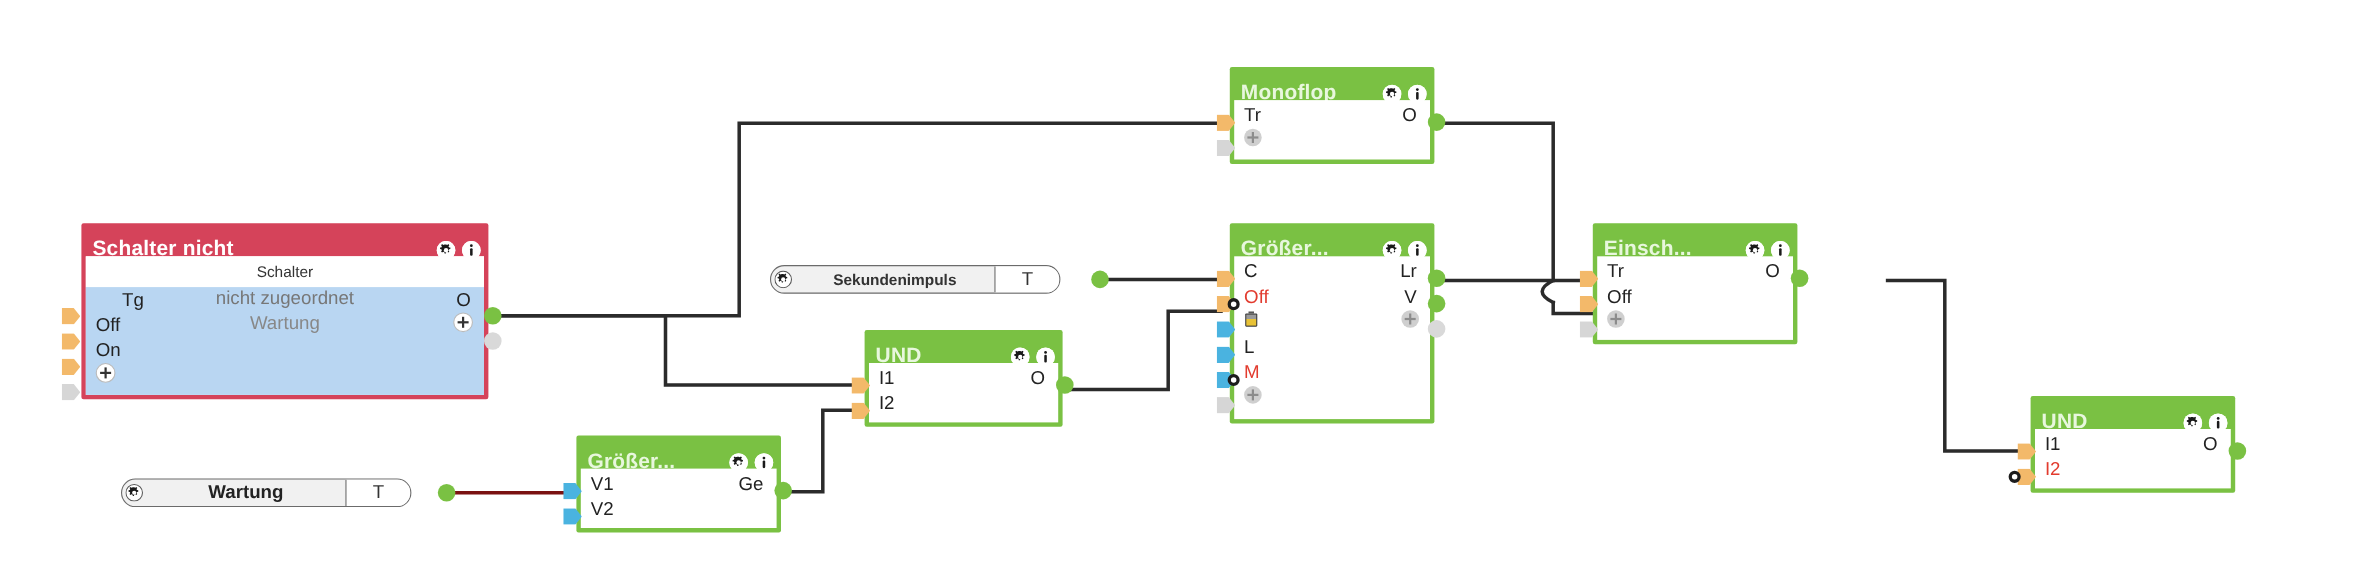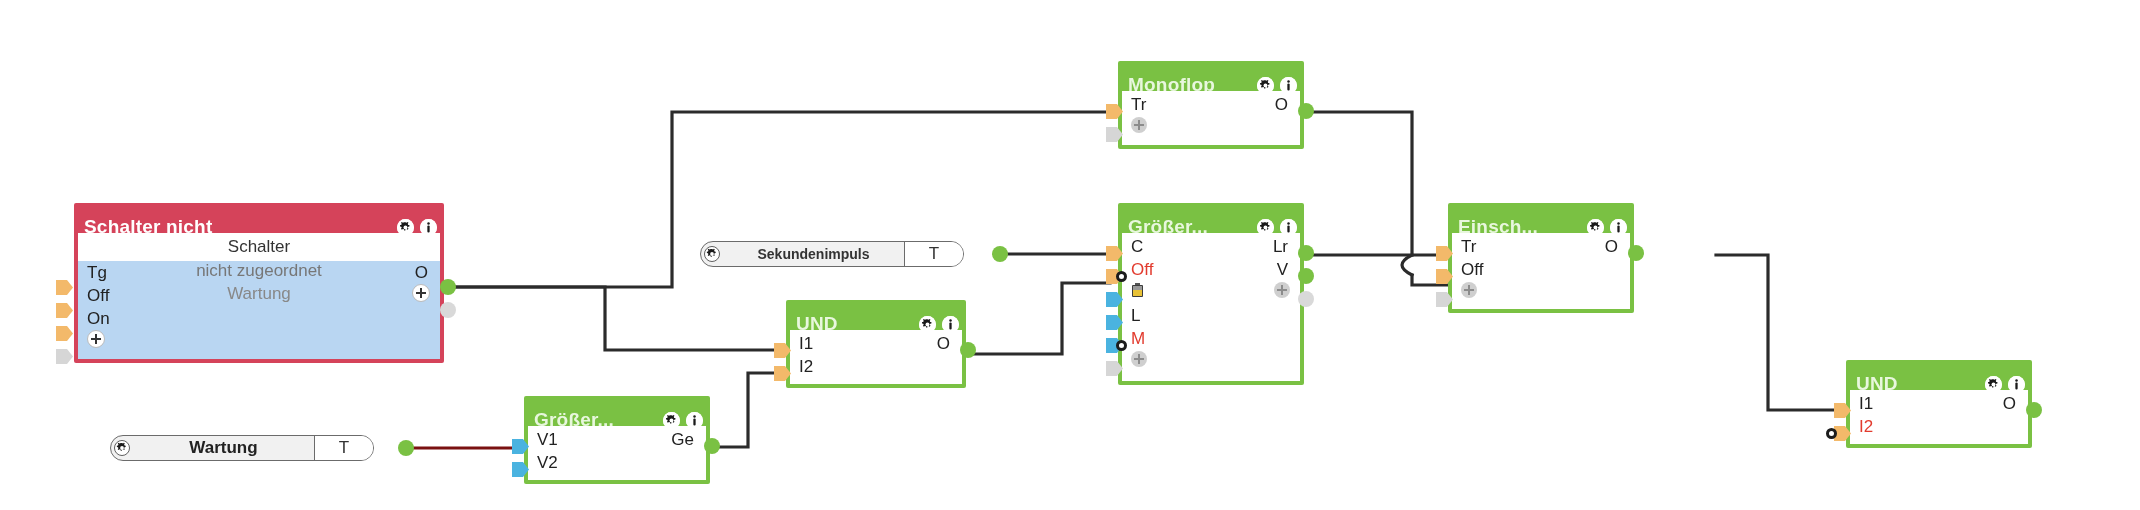--- a/index.html
+++ b/index.html
@@ -134,26 +134,26 @@
           <svg width="17" height="17" viewBox="0 0 17 17">
             <circle cx="8.5" cy="8.5" r="8.5" fill="#fff"></circle>
             <circle cx="8.5" cy="4.4" r="1.25" fill="#1a1a1a"></circle>
             <rect x="7.35" y="6.6" width="2.3" height="7" rx="1" fill="#1a1a1a"></rect>
           </svg>
         </span>
       </span>
     </div>
     <div class="body" style="background:#ffffff;">
       <div style="position:absolute;left:0;right:0;top:0;height:28px;background:#ffffff;
-                  display:flex;align-items:center;justify-content:center;font-size:17px;color:#333;">Schalter</div>
+                  display:flex;align-items:center;justify-content:center;font-size:14px;color:#333;">Schalter</div>
       <div style="position:absolute;left:0;right:0;top:28px;bottom:0;background:#b9d6f2;">
         <div style="position:absolute;left:0;right:0;top:0;height:23px;text-align:center;font-size:17px;color:#777;">nicht zugeordnet</div>
         <div style="position:absolute;left:0;right:0;top:23px;height:23px;text-align:center;font-size:17px;color:#888;">Wartung</div>
 
-        <div class="row" style="top:0;">
+        <div class="row" style="top:0;margin-left:24px;">
           <span class="lbl">Tg</span>
           <span class="out">O</span>
         </div>
         <div class="row" style="top:23px;">
           <span class="lbl">Off</span>
           <span class="out" style="right:10px;"><span class="plus white"></span></span>
         </div>
         <div class="row" style="top:46px;">
           <span class="lbl">On</span>
         </div>

